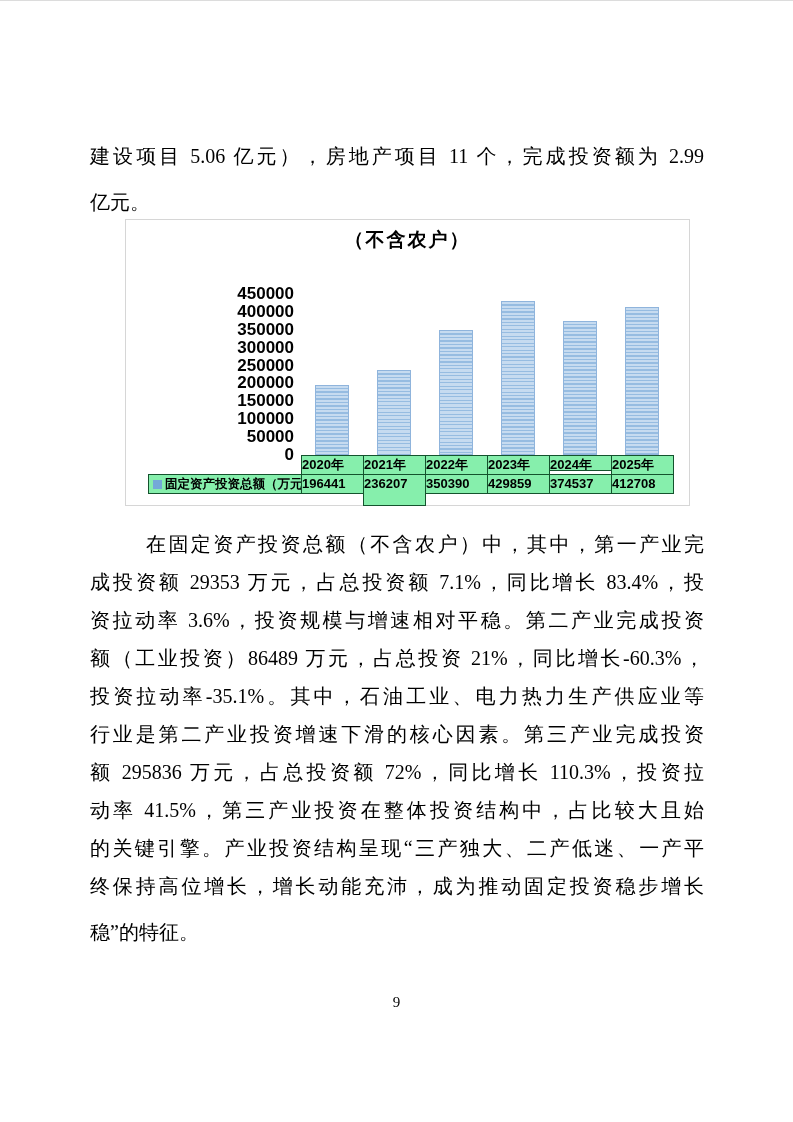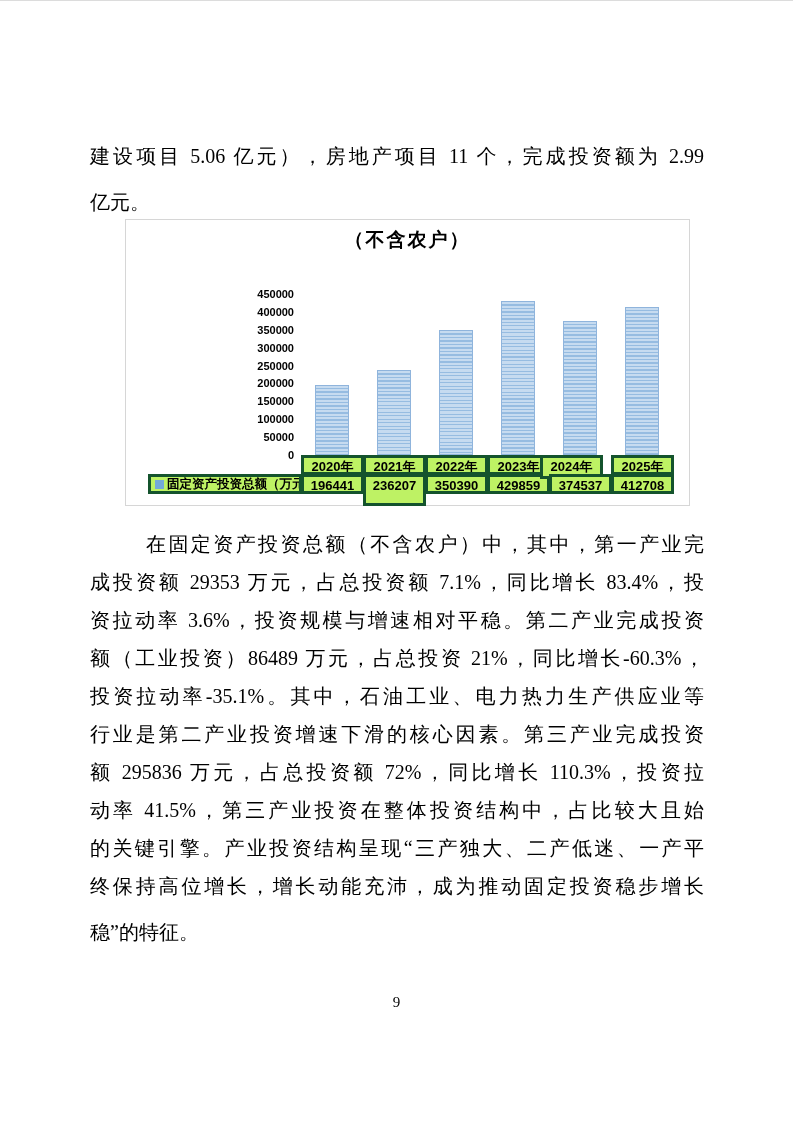--- a/index.html
+++ b/index.html
@@ -17,31 +17,31 @@
     position:absolute; left:125px; top:218px; width:563px; height:285px;
     background:#ffffff; border:1px solid #d6d6d6; box-sizing:content-box;
     font-family:"Liberation Sans","DejaVu Sans",sans-serif;
   }
   .chart-title {
     position:absolute; top:7px; left:0; width:100%; text-align:center;
     font-weight:bold; font-size:19px; line-height:26px; letter-spacing:2px; color:#000;
   }
   .ytick {
     position:absolute; left:0; width:168px; text-align:right;
-    font-size:11px; font-weight:bold; line-height:14px; color:#000;
+    font-size:17px; font-weight:bold; line-height:14px; color:#000;
   }
   .bar {
     position:absolute; width:34px; box-sizing:border-box;
     border:1px solid #8fb4dc;
     background:repeating-linear-gradient(180deg,#c6dbf0 0px,#c6dbf0 2px,#96bce1 2px,#96bce1 3.5px);
   }
   .tcell {
-    position:absolute; box-sizing:border-box; border:3px solid #14532d;
-    font-size:13px; font-weight:bold; text-align:center; line-height:18px;
-    background:#bef264; color:#000; overflow:hidden; white-space:nowrap;
+    position:absolute; box-sizing:border-box; border:1px solid #14532d;
+    font-size:13px; font-weight:bold; text-align:left; line-height:18px;
+    background:#86efac; color:#000; overflow:hidden; white-space:nowrap;
   }
   .legend-cell {
     display:flex; align-items:center; justify-content:flex-start;
     padding-left:4px; font-size:12.5px; letter-spacing:0;
   }
   .legend-square { width:9px; height:9px; background:#74a9d8; margin-right:3px; flex:0 0 auto; }
   .page-num { position:absolute; top:993px; left:0; width:100%; text-align:center; font-size:15px; }
 </style>
 </head>
 <body>
@@ -79,21 +79,21 @@
       <div class="bar" style="left: 251px; top: 150px; height: 85px;"></div>
       <div class="tcell" style="left: 237px; top: 235px; width: 63px; height: 20px;">2021年</div>
       <div class="tcell" style="left: 237px; top: 254px; width: 63px; height: 32px;">236207</div>
       <div class="bar" style="left: 313px; top: 110px; height: 125px;"></div>
       <div class="tcell" style="left: 299px; top: 235px; width: 63px; height: 20px;">2022年</div>
       <div class="tcell" style="left: 299px; top: 254px; width: 63px; height: 20px;">350390</div>
       <div class="bar" style="left: 375px; top: 81px; height: 154px;"></div>
       <div class="tcell" style="left: 361px; top: 235px; width: 63px; height: 20px;">2023年</div>
       <div class="tcell" style="left: 361px; top: 254px; width: 63px; height: 20px;">429859</div>
       <div class="bar" style="left: 437px; top: 101px; height: 134px;"></div>
-      <div class="tcell" style="left: 414px; top: 235px; width: 63px; height: 24px;">2024年</div>
+      <div class="tcell" style="left: 423px; top: 235px; width: 63px; height: 16px;">2024年</div>
       <div class="tcell" style="left: 423px; top: 254px; width: 63px; height: 20px;">374537</div>
       <div class="bar" style="left: 499px; top: 87px; height: 148px;"></div>
       <div class="tcell" style="left: 485px; top: 235px; width: 63px; height: 20px;">2025年</div>
       <div class="tcell" style="left: 485px; top: 254px; width: 63px; height: 20px;">412708</div>
     </div>
 
   <div class="textblock" style="top:524px;">
     <div class="jline indent">在固定资产投资总额（不含农户）中，其中，第一产业完</div>
     <div class="jline">成投资额 29353 万元，占总投资额 7.1%，同比增长 83.4%，投</div>
     <div class="jline">资拉动率 3.6%，投资规模与增速相对平稳。第二产业完成投资</div>

